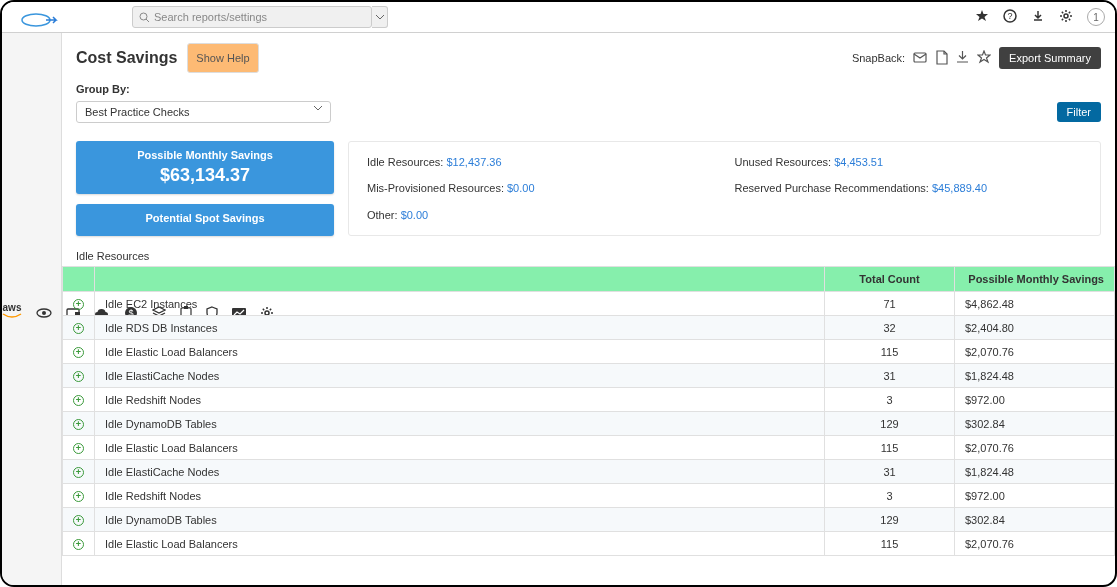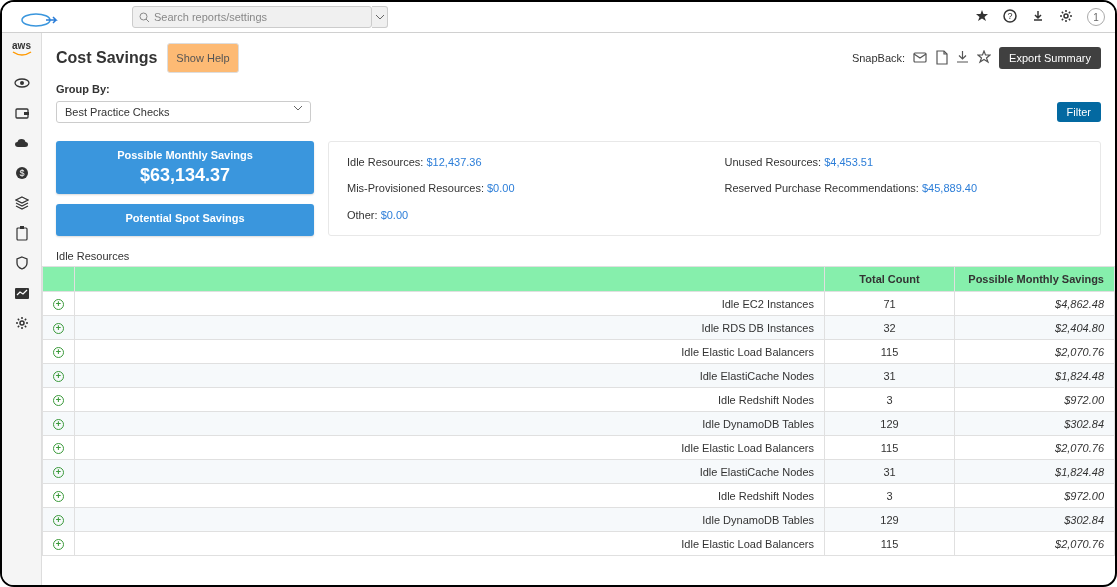--- a/index.html
+++ b/index.html
@@ -8,21 +8,21 @@
 .topbar { height: 31px; background: #fff; display: flex; align-items: center; padding: 0 10px; border-bottom: 1px solid #d0d0d0; }
 .logo-cloud { width: 46px; height: 22px; margin-left: 4px; }
 .search-wrap { margin-left: 70px; display: flex; align-items: center; }
 .search-box { width: 240px; height: 22px; background: #f0f0f0; border: 1px solid #ccc; border-radius: 3px; display: flex; align-items: center; padding: 0 6px; font-size: 11px; color: #888; }
 .search-box svg { margin-right: 4px; }
 .search-caret { width: 16px; height: 22px; background: #f0f0f0; border: 1px solid #ccc; border-left: none; border-radius: 0 3px 3px 0; display: flex; align-items: center; justify-content: center; }
 .top-icons { margin-left: auto; display: flex; align-items: center; gap: 14px; }
 .top-icons > * { cursor: pointer; }
 .user-badge { width: 18px; height: 18px; border: 1px solid #aaa; border-radius: 50%; display: flex; align-items: center; justify-content: center; font-size: 10px; color: #666; }
 .main { display: flex; flex: 1; min-height: 0; }
-.sidebar { width: 40px; background: #f5f5f5; border-right: 1px solid #ddd; display: flex; flex-direction: column; align-items: center; padding-top: 8px; gap: 14px; }
+.sidebar { width: 60px; background: #f5f5f5; border-right: 1px solid #ddd; display: flex; align-items: center; padding-top: 8px; gap: 14px; }
 .sidebar .aws-logo { font-size: 10px; font-weight: bold; color: #333; text-align: center; line-height: 1; }
 .sidebar-icon { width: 16px; height: 16px; display: flex; align-items: center; justify-content: center; cursor: pointer; }
 .content { flex: 1; overflow-y: auto; padding: 0; }
 .header-row { display: flex; align-items: center; padding: 10px 14px 6px; }
 .page-title { font-size: 16px; font-weight: 600; color: #333; margin-right: 10px; }
 .show-help { font-size: 11px; color: #555; background: #fdba74; border: 1px solid #ddd; border-radius: 3px; padding: 8px 8px; cursor: pointer; }
 .header-actions { margin-left: auto; display: flex; align-items: center; gap: 8px; font-size: 11px; }
 .snapback-label { color: #333; }
 .date-select { border: 1px solid #ccc; border-radius: 3px; padding: 3px 22px 3px 8px; font-size: 11px; background: #fff; position: relative; display: flex; align-items: center; cursor: pointer; }
 .date-select svg { position: absolute; right: 5px; }
@@ -39,26 +39,26 @@
 .sav-title { font-size: 11px; font-weight: 600; margin-bottom: 4px; }
 .sav-amount { font-size: 18px; font-weight: 700; }
 .metrics-panel { flex: 1; background: #fff; border: 1px solid #e8e8e8; border-radius: 3px; padding: 14px 18px; display: grid; grid-template-columns: 1fr 1fr; gap: 14px 20px; }
 .metric { font-size: 11px; color: #333; }
 .metric .mval { color: #2b7dd8; text-align: center; }
 .section-title { font-size: 11px; color: #333; padding: 4px 14px; }
 table { width: calc(100% - 0px); border-collapse: collapse; }
 th { background: #86efac; border: 1px solid #e0e0e0; padding: 6px 10px; font-size: 11px; font-weight: 600; text-align: left; color: #333; margin-left: 35px; }
 th.th-count { text-align: center; width: 130px; }
 th.th-savings { text-align: right; width: 160px; }
-td { border: 1px solid #e0e0e0; padding: 5px 10px; font-size: 11px; color: #333; text-align: right; }
+td { border: 1px solid #e0e0e0; padding: 5px 10px; font-size: 11px; color: #333; }
 tr.alt td { background: #f6f9fb; }
 .expand-cell { width: 28px; text-align: center; }
 .expand-icon { width: 11px; height: 11px; border: 1.5px solid #3a9a3a; border-radius: 50%; display: inline-flex; align-items: center; justify-content: center; color: #3a9a3a; font-size: 9px; font-weight: bold; cursor: pointer; line-height: 1; }
 .td-count { text-align: center; }
-.td-savings { text-align: right; font-style: italic; }
+.td-savings { text-align: left; }
 </style>
 </head>
 <body>
 
 <div class="frame">
   <div class="topbar">
     <div class="logo-cloud">
       <svg viewBox="0 0 46 22">
           <ellipse cx="20" cy="14" rx="14" ry="6" fill="none" stroke="#3a96dd" stroke-width="1.5"></ellipse>
           <path d="M30 14 L40 14 L37 11 M40 14 L37 17" stroke="#2b7dd8" stroke-width="1.5" fill="none"></path>

